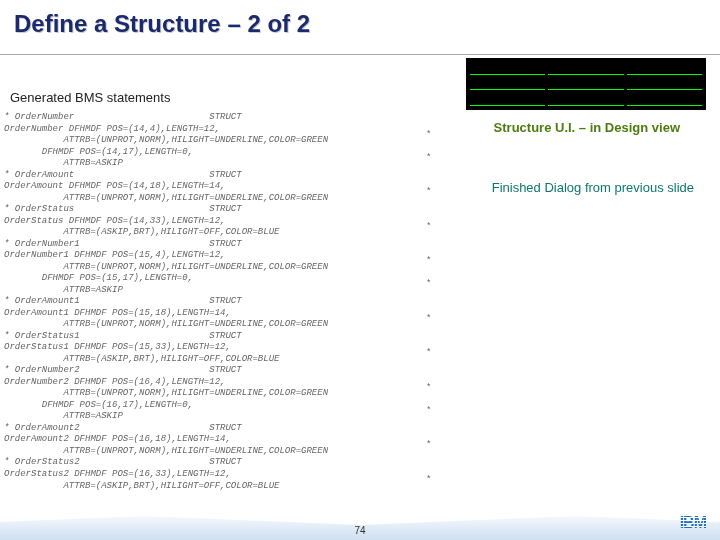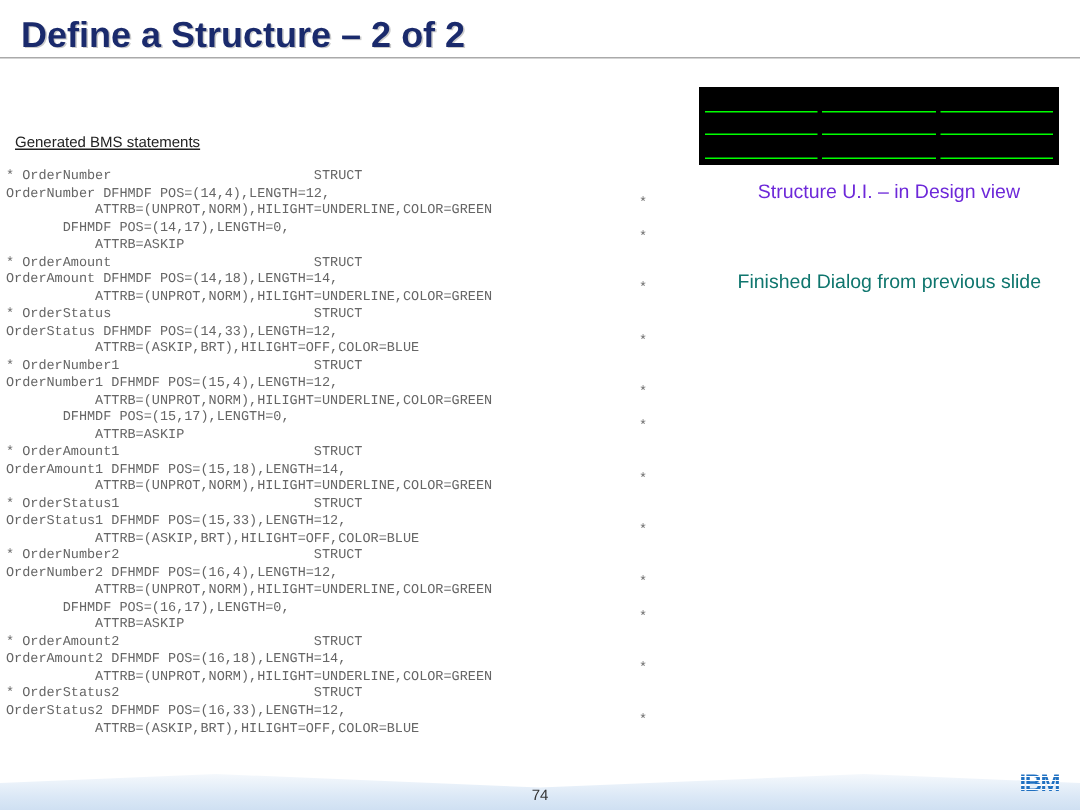--- a/index.html
+++ b/index.html
@@ -8,31 +8,30 @@
     height: 540px;
     background: #fff;
     font-family: Arial, sans-serif;
     position: relative;
     overflow: hidden;
   }
   .title {
     font-size: 24px;
     font-weight: bold;
     color: #1a2a6c;
-    padding: 10px 14px 0 14px;
+    padding: 10px 14px 16px 14px;
     text-shadow: 1px 1px 0 #ccc;
     border-bottom: 1px solid #aaa;
   }
   .subtitle-left {
     position: absolute;
     top: 90px;
     left: 10px;
-    font-size: 10px;
+    font-size: 13px;
     color: #222;
-    text-decoration: underline;
   }
   .design-preview {
     position: absolute;
     top: 58px;
     right: 14px;
     width: 240px;
     height: 52px;
     background: #000;
     display: grid;
     grid-template-columns: 1fr 1fr 1fr;
@@ -41,39 +40,41 @@
     padding: 4px;
   }
   .design-preview .cell {
     border-bottom: 1px solid #0f0;
   }
   .caption-1 {
     position: absolute;
     top: 120px;
     right: 40px;
     font-size: 13px;
-    color: #6d28d9;
+    color: #4d7c0f;
+    font-weight: bold;
   }
   .caption-2 {
     position: absolute;
     top: 180px;
     right: 26px;
     font-size: 13px;
     color: #0f766e;
   }
   .code-block {
     position: absolute;
     top: 112px;
     left: 4px;
     width: 420px;
     font-family: "Courier New", monospace;
     font-size: 9px;
     line-height: 1.28;
     color: #666;
     white-space: pre;
+    font-style: italic;
   }
   .bullet-col {
     position: absolute;
     top: 118px;
     left: 426px;
     font-family: "Courier New", monospace;
     font-size: 9px;
     line-height: 1.28;
     color: #666;
     white-space: pre;

